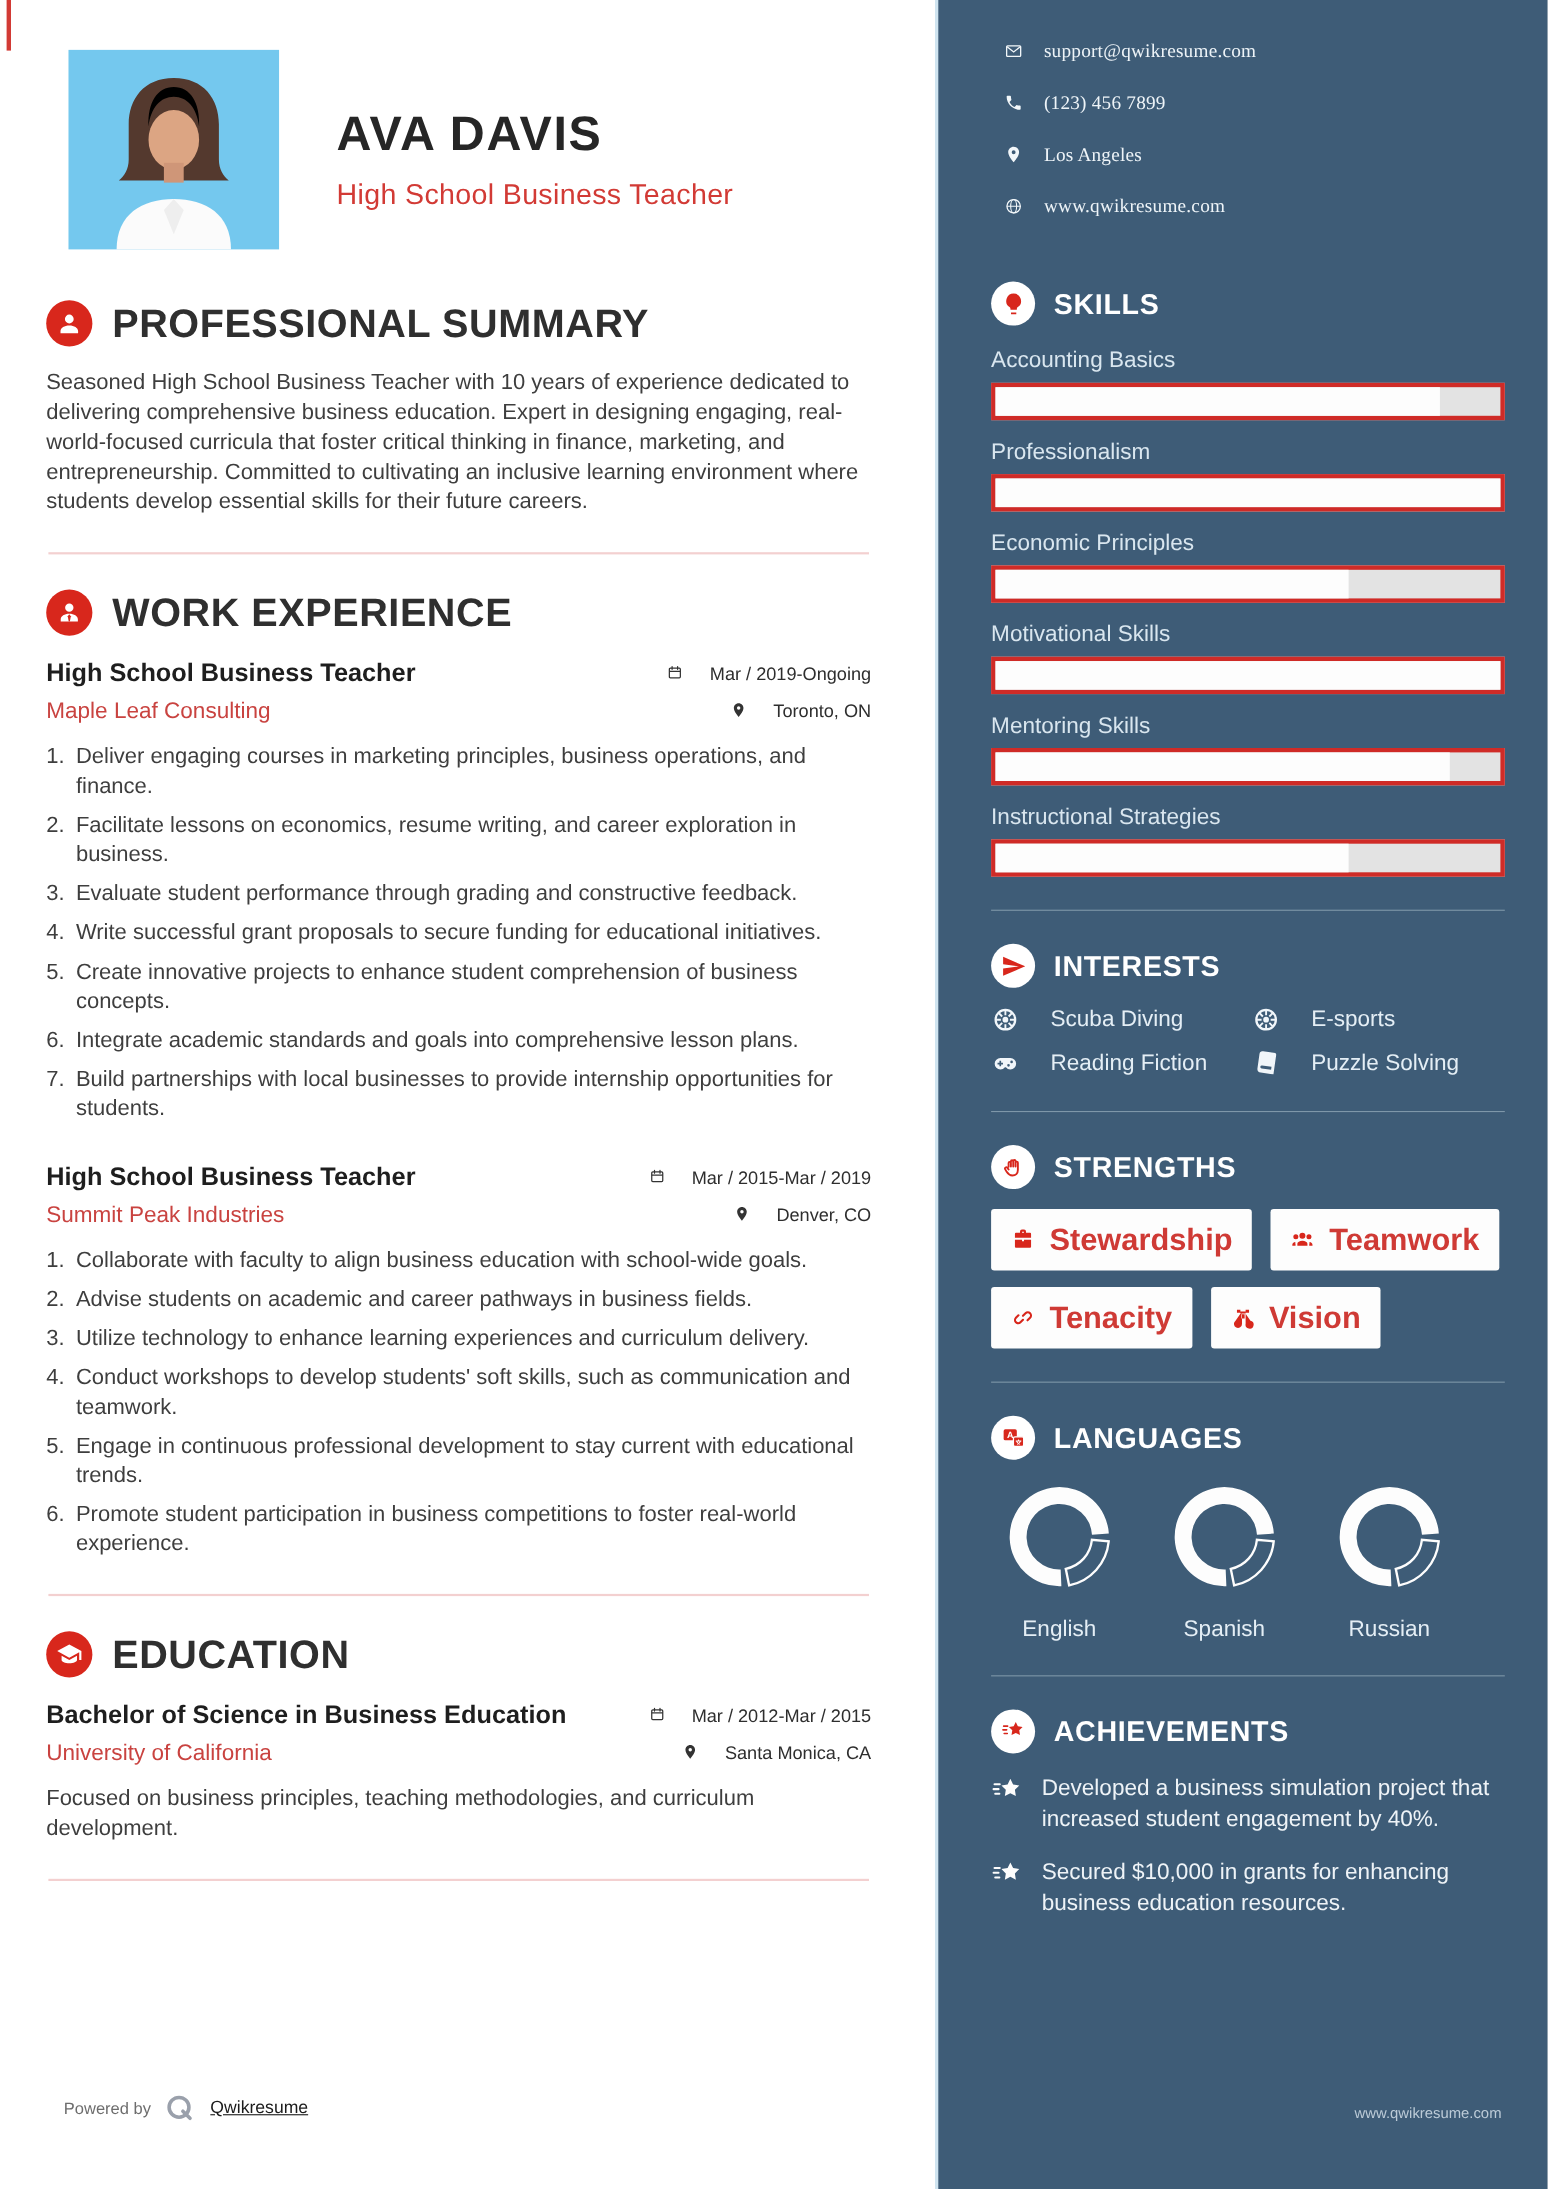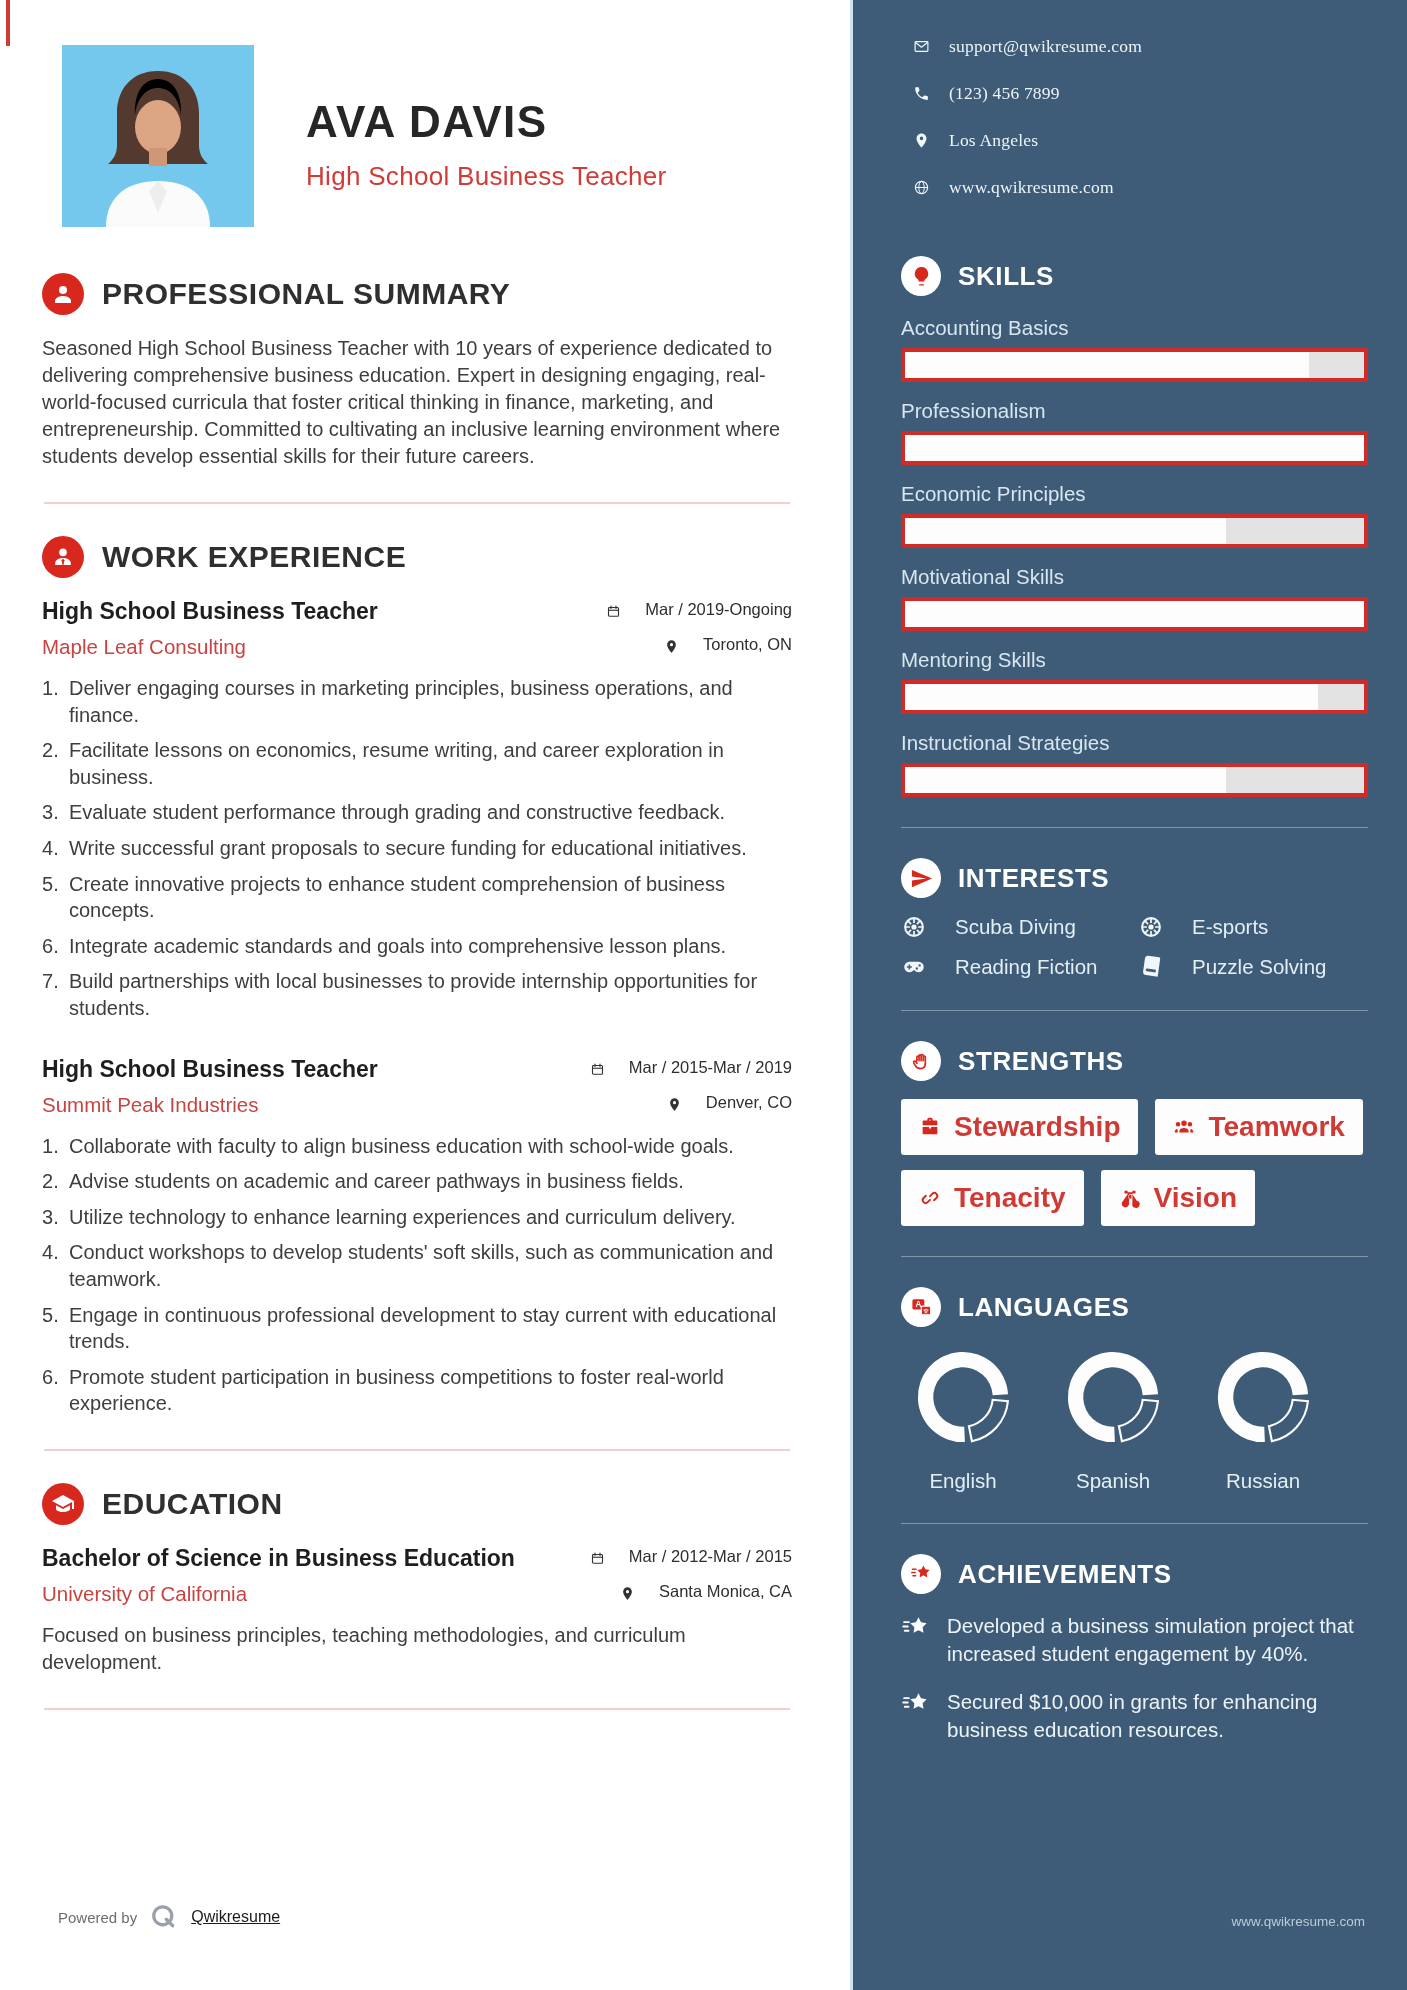--- a/index.html
+++ b/index.html
@@ -13,33 +13,33 @@
   .header { display:flex; margin-top:45px;padding-left:20px; }
   .photo { width:192px; height:182px; flex:0 0 192px; overflow:hidden; }
   .photo svg { display:block; width:100%; height:100%; }
   .header-text { margin-left:52px; margin-top:52px; }
   .header-text h1 { font-size:44px; font-weight:bold; color:#262626; letter-spacing:1.5px; }
   .header-text .job-title { margin-top:14px; font-size:26px; color:#d23a35; font-weight:500; letter-spacing:.3px; }
 
   .sec-head { display:flex; align-items:center; gap:18px; }
   .sec-head .badge { width:42px; height:42px; border-radius:50%; background:#d8271c; color:#fff; display:flex; align-items:center; justify-content:center; flex:0 0 42px; }
   .sec-head .badge svg { width:24px; height:24px; }
-  .sec-head h2 { font-size:30px; font-weight:bold; color:#2f2f2f; letter-spacing:.5px; }
+  .sec-head h2 { font-size:36px; font-weight:bold; color:#2f2f2f; letter-spacing:.5px; }
 
   .summary-sec { margin-top:46px; }
   .summary-text { margin-top:20px; font-size:20px; line-height:1.35; color:#3e3e3e; }
 
   .divider-l { border:none; border-top:2px solid #f3d0d0; margin:32px 2px; }
 
   .job { margin-top:20px; }
   .job + .job { margin-top:34px; }
   .row-split { display:flex; justify-content:space-between; align-items:baseline; }
   .job h3, .edu h3 { font-size:23px; font-weight:bold; color:#1e1e1e; }
   .company { margin-top:10px; font-size:20.5px; color:#c94340; }
-  .meta { display:flex; align-items:flex-end; gap:24px; font-size:16.5px; color:#2e2e2e; white-space:nowrap; }
+  .meta { display:flex; align-items:flex-start; gap:24px; font-size:16.5px; color:#2e2e2e; white-space:nowrap; }
   .meta svg { width:15px; height:15px; color:#333; }
   ol.bullets { list-style:none; counter-reset:n; margin-top:16px; }
   ol.bullets li { counter-increment:n; position:relative; padding-left:27px; font-size:20px; line-height:1.33; color:#3e3e3e; margin-bottom:9px; }
   ol.bullets li::before { content:counter(n)"."; position:absolute; left:0; color:#3e3e3e; }
 
   .edu-note { margin-top:16px; font-size:20px; line-height:1.35; color:#3e3e3e; }
 
   .footer-left { position:absolute; left:58px; bottom:58px; display:flex; align-items:center; gap:12px; }
   .footer-left .pwd { font-size:15px; color:#6d6d6d; }
   .footer-left .qlogo { color:#9aa0ab; width:30px; height:30px; }

